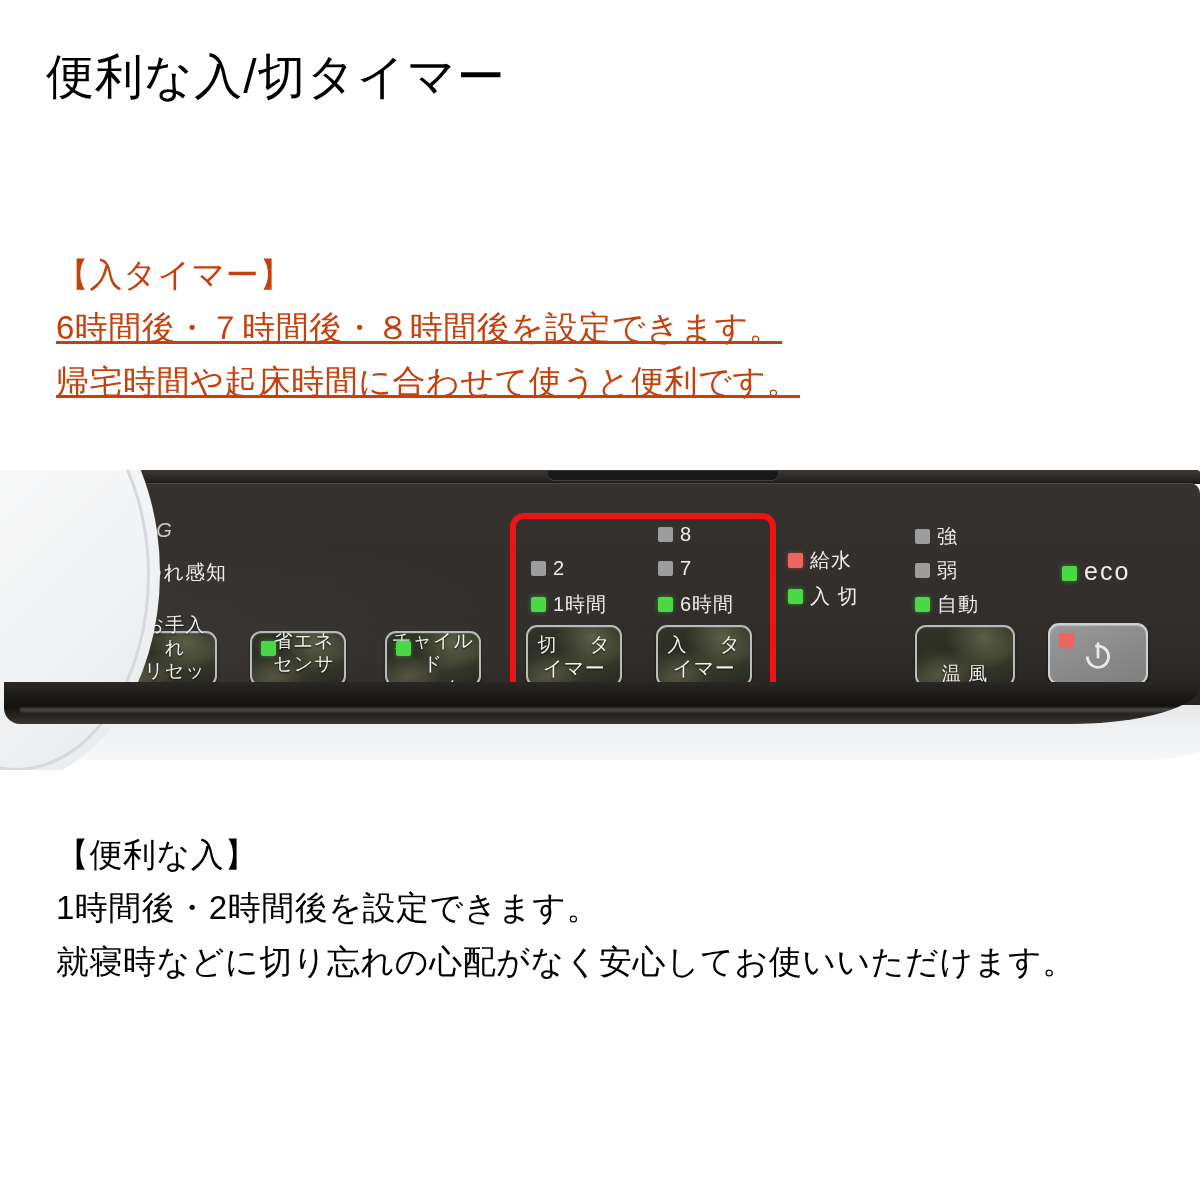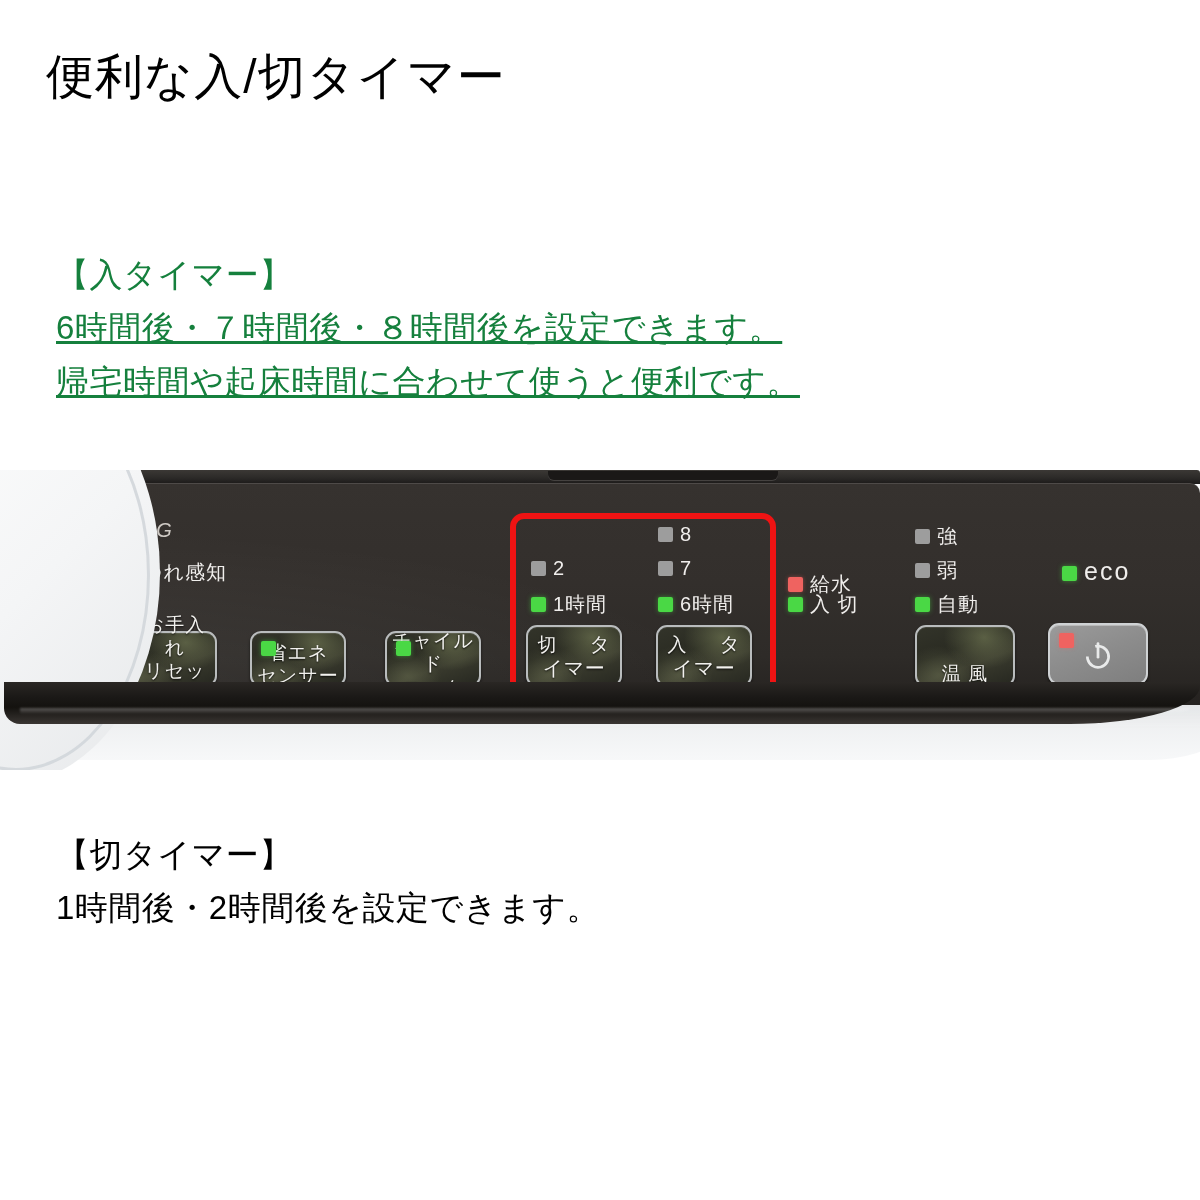--- a/index.html
+++ b/index.html
@@ -30,21 +30,21 @@
   }
 
   
   #copy-top {
     position: absolute;
     left: 56px;
     top: 248px;
     font-size: 33px;
     line-height: 1.62;
     letter-spacing: 0.5px;
-    color: #15803d;
+    color: #c2410c;
     white-space: nowrap;
   }
   #copy-top .heading { display: block; }
   #copy-top .line { display: block; text-decoration: underline; }
 
   
   #copy-bottom {
     position: absolute;
     left: 56px;
     top: 828px;
@@ -303,21 +303,21 @@
       <span class="corner-led red"></span>
       <span class="btn-label" style="padding-left:18px;">
         <span>お手入れ</span><br>
         <span>リセット</span>
       </span>
     </div>
     <div class="btn-note" style="left:125px; top:210px;">3秒押し</div>
 
     <div class="btn" style="left:240px; top:148px; width:96px; height:56px;">
       <span class="corner-led green"></span>
-      <span class="btn-label" style="padding-top:10px;">
+      <span class="btn-label" style="padding-top:10px;margin-left:12px;">
         <span>省エネ</span><br>
         <span>センサー</span>
       </span>
     </div>
 
     <div class="btn" style="left:375px; top:148px; width:96px; height:56px;">
       <span class="corner-led green"></span>
       <span class="btn-label" style="padding-top:10px;">
         <span>チャイルド</span><br>
         <span>ロック</span>
@@ -343,24 +343,24 @@
     </div>
 
     <div class="btn" style="left:516px; top:142px; width:96px; height:62px;">
       <span class="btn-label"><span>切</span><span class="sm">タイマー</span></span>
     </div>
 
     <div class="btn" style="left:646px; top:142px; width:96px; height:62px;">
       <span class="btn-label"><span>入</span><span class="sm">タイマー</span></span>
     </div>
 
-    <div class="ind" style="left:778px; top:88px;">
+    <div class="ind" style="left:778px; top:64px;">
       <span class="led red"></span><span>給水</span>
     </div>
-    <div class="ind" style="left:778px; top:108px;">
+    <div class="ind" style="left:778px; top:100px;">
       <span class="led green"></span><span>入 切</span>
     </div>
 
     <div class="ind" style="left:905px; top:40px;">
       <span class="led gray"></span><span>強</span>
     </div>
     <div class="ind" style="left:905px; top:74px;">
       <span class="led gray"></span><span>弱</span>
     </div>
     <div class="ind" style="left:905px; top:108px;">
@@ -387,15 +387,16 @@
 
     <div class="corner-mask"></div>
     <div class="corner-arc"></div>
   </div>
 
   <div class="panel-rim"></div>
   <div class="panel-rim-hl"></div>
 </div>
 
 <div id="copy-bottom">
-  <span class="heading">【切タイマー】</span>
+  <span class="heading">【便利な入】</span>
   <span class="line">1時間後・2時間後を設定できます。</span>
+  <span class="line">就寝時などに切り忘れの心配がなく安心してお使いいただけます。</span>
 </div>
 
 </body></html>

